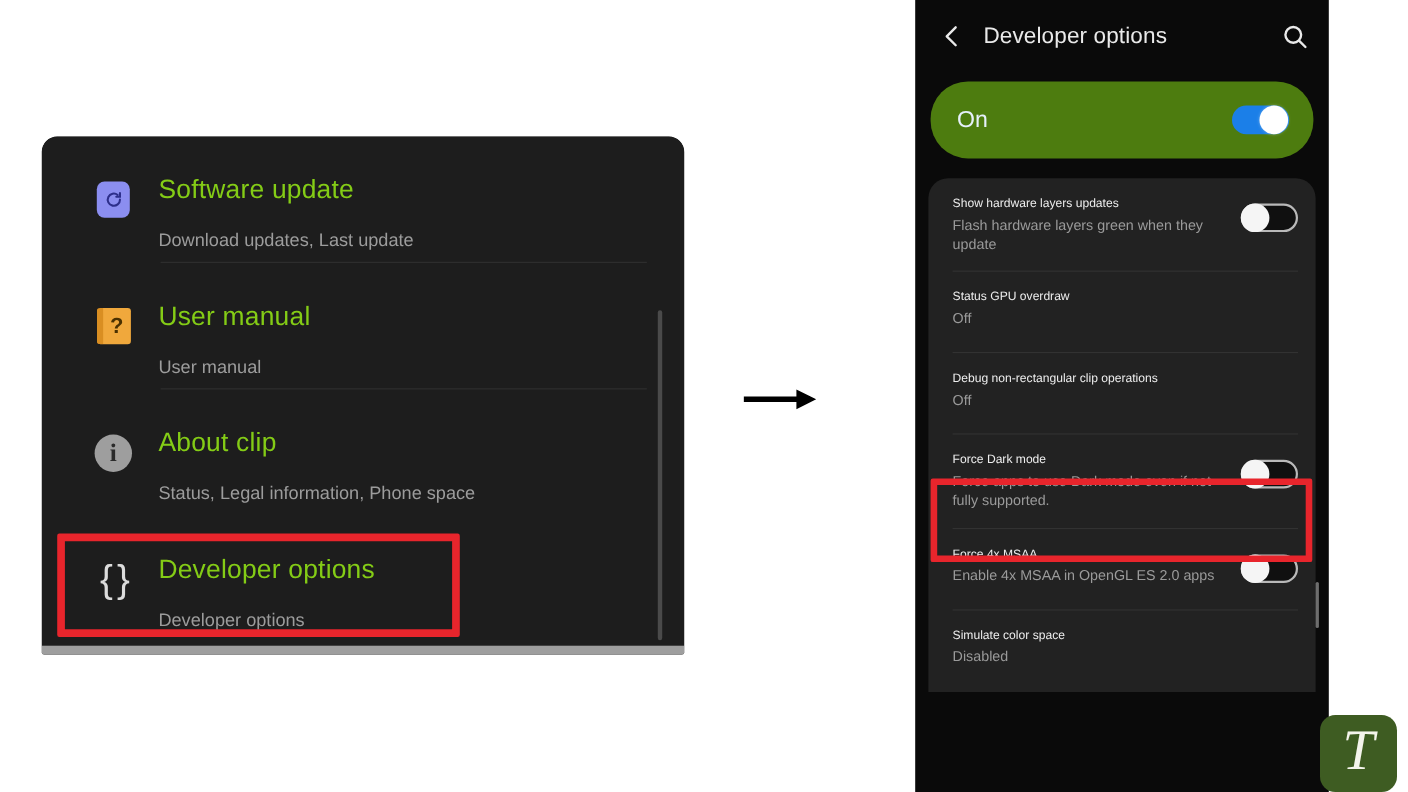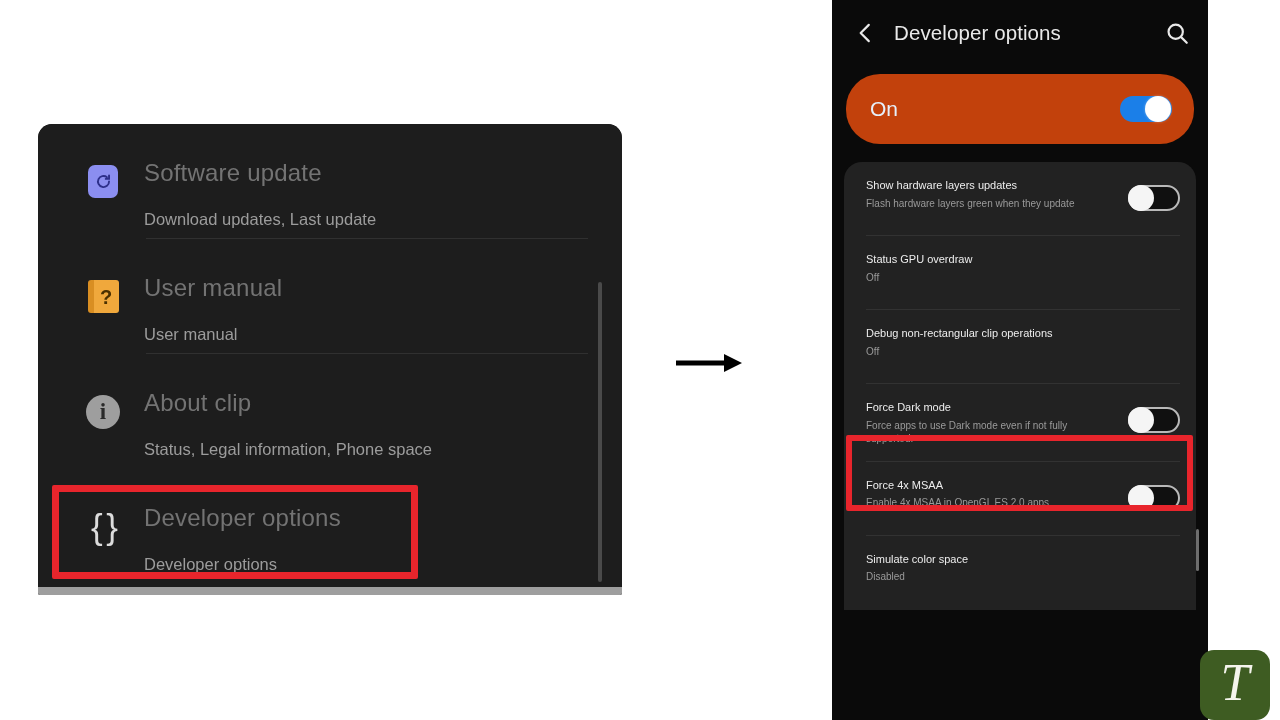--- a/index.html
+++ b/index.html
@@ -30,21 +30,21 @@
     padding: 0 24px 0 42px;
     height: 115px;
   }
   .settings-row .row-icon {
     width: 46px; flex: 0 0 46px;
     display: flex; align-items: center; justify-content: center;
     height: 115px;
   }
   .settings-row .row-text { padding-left: 18px; padding-top: 34px; }
   .row-title {
-    font-size: 24px; color: #737373; letter-spacing: .2px;
+    font-size: 24px; color: #84cc16; letter-spacing: .2px;
     line-height: 1.22; font-weight: 400;
   }
   .row-sub {
     font-size: 16.5px; color: #9c9c9c; margin-top: 22px; line-height: 1.25;
   }
   .row-divider {
     position: absolute; left: 108px; right: 34px; bottom: 0;
     height: 1px; background: #303030;
   }
 
@@ -110,21 +110,21 @@
   .back-icon { width: 26px; height: 26px; flex: 0 0 26px; }
   .dev-title {
     flex: 1; font-size: 20.5px; color: #e9e9e9; margin-left: 16px;
     font-weight: 400; letter-spacing: .1px;
   }
   .search-icon { width: 26px; height: 26px; flex: 0 0 26px; }
 
   .master-card {
     margin: 8px 14px 0 14px;
     height: 70px; border-radius: 34px;
-    background: #c2410c;
+    background: #4d7c0f;
     display: flex; align-items: center;
     padding: 0 22px 0 24px;
   }
   .master-label { flex: 1; font-size: 21px; color: #e6f0fb; }
 
   .toggle {
     width: 52px; height: 26px; border-radius: 14px;
     position: relative; flex: 0 0 52px;
   }
   .toggle.on { background: #1b7fe8; }
@@ -150,21 +150,21 @@
   }
   .opt-row {
     position: relative;
     display: flex; align-items: flex-start;
     padding: 17px 16px 17px 22px;
     min-height: 74px;
   }
   .opt-text { flex: 1; padding-right: 12px; }
   .opt-title { font-size: 11px; color: #ededed; line-height: 1.24; }
   .opt-sub {
-    font-size: 10px; color: #9a9a9a; margin-top: 4px; line-height: 1.3;
+    font-size: 13px; color: #9a9a9a; margin-top: 4px; line-height: 1.3;
   }
   .opt-toggle-wrap {
     flex: 0 0 52px; display: flex; align-items: center;
     align-self: flex-start; margin-top: 6px;
   }
   .opt-divider {
     position: absolute; left: 22px; right: 16px; bottom: 0;
     height: 1px; background: #323232;
   }
 

